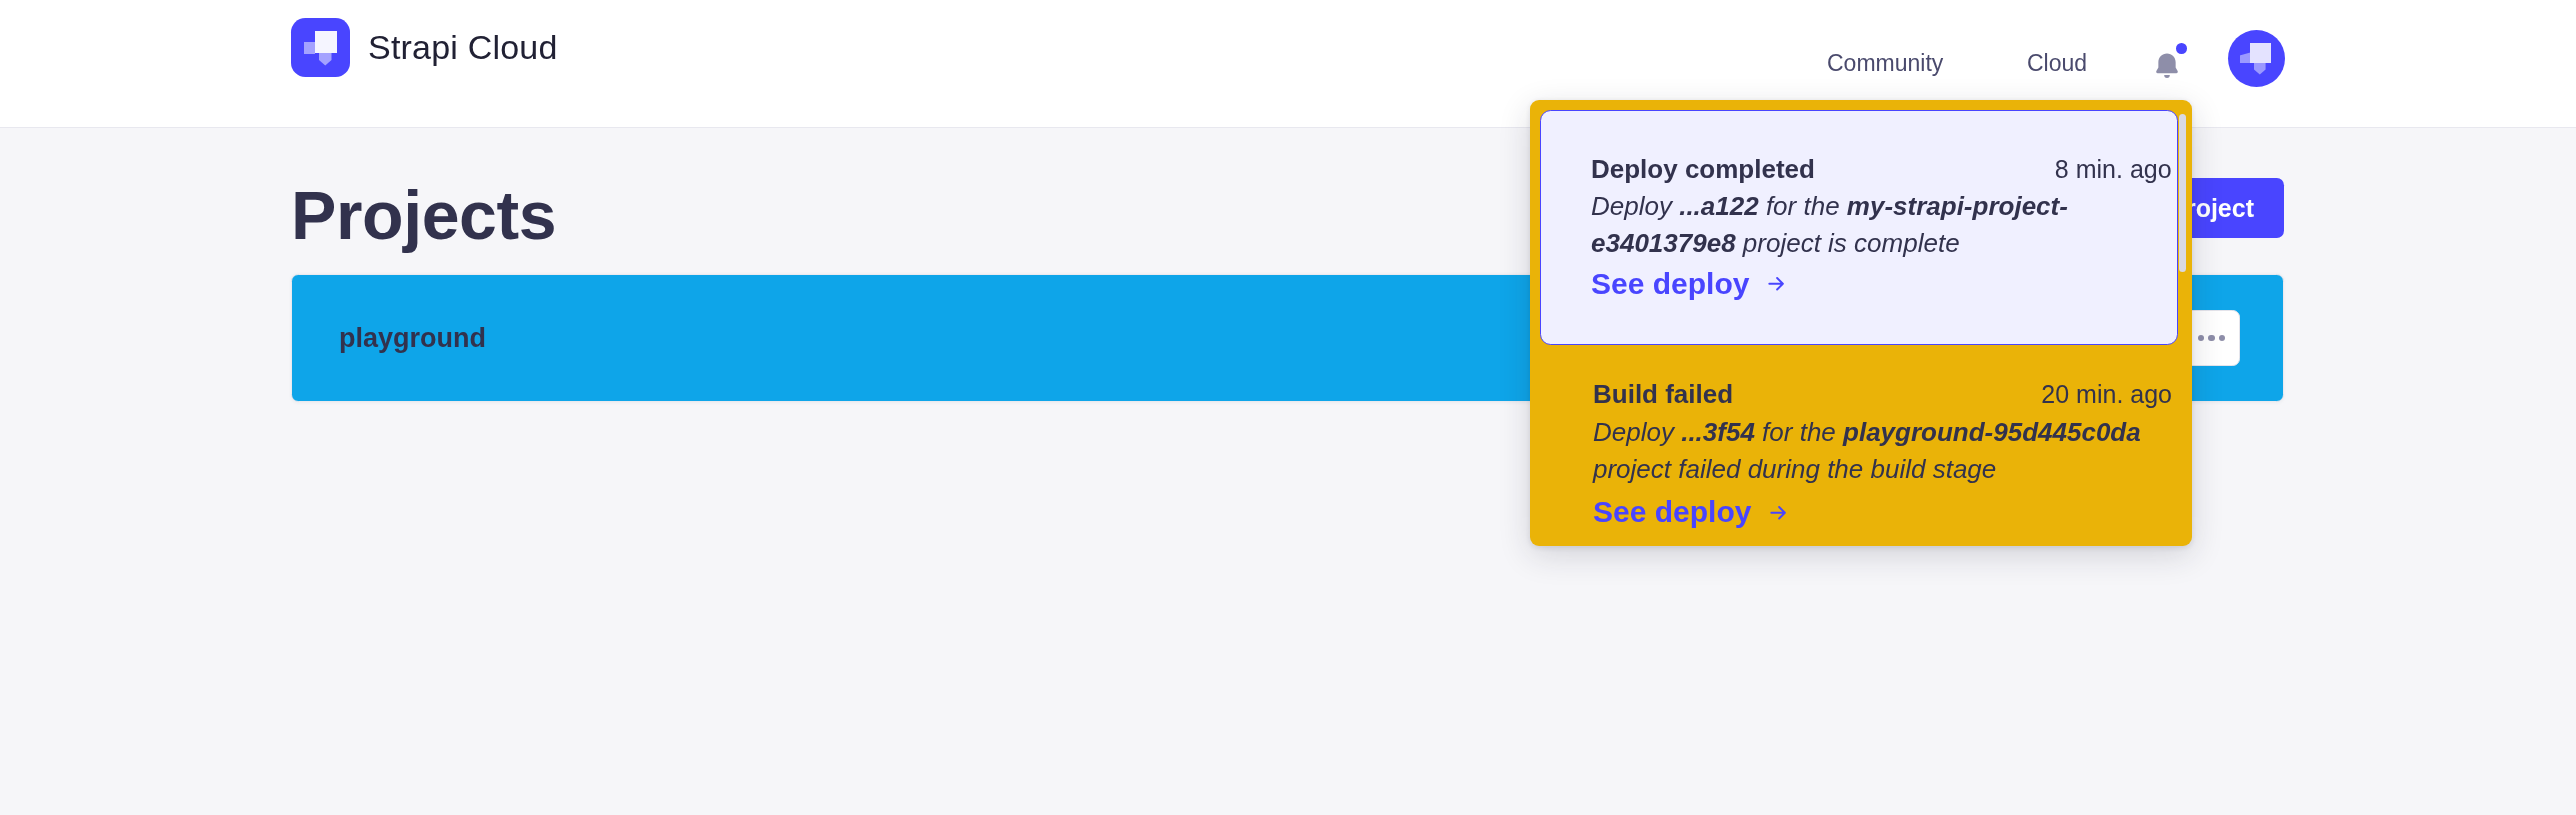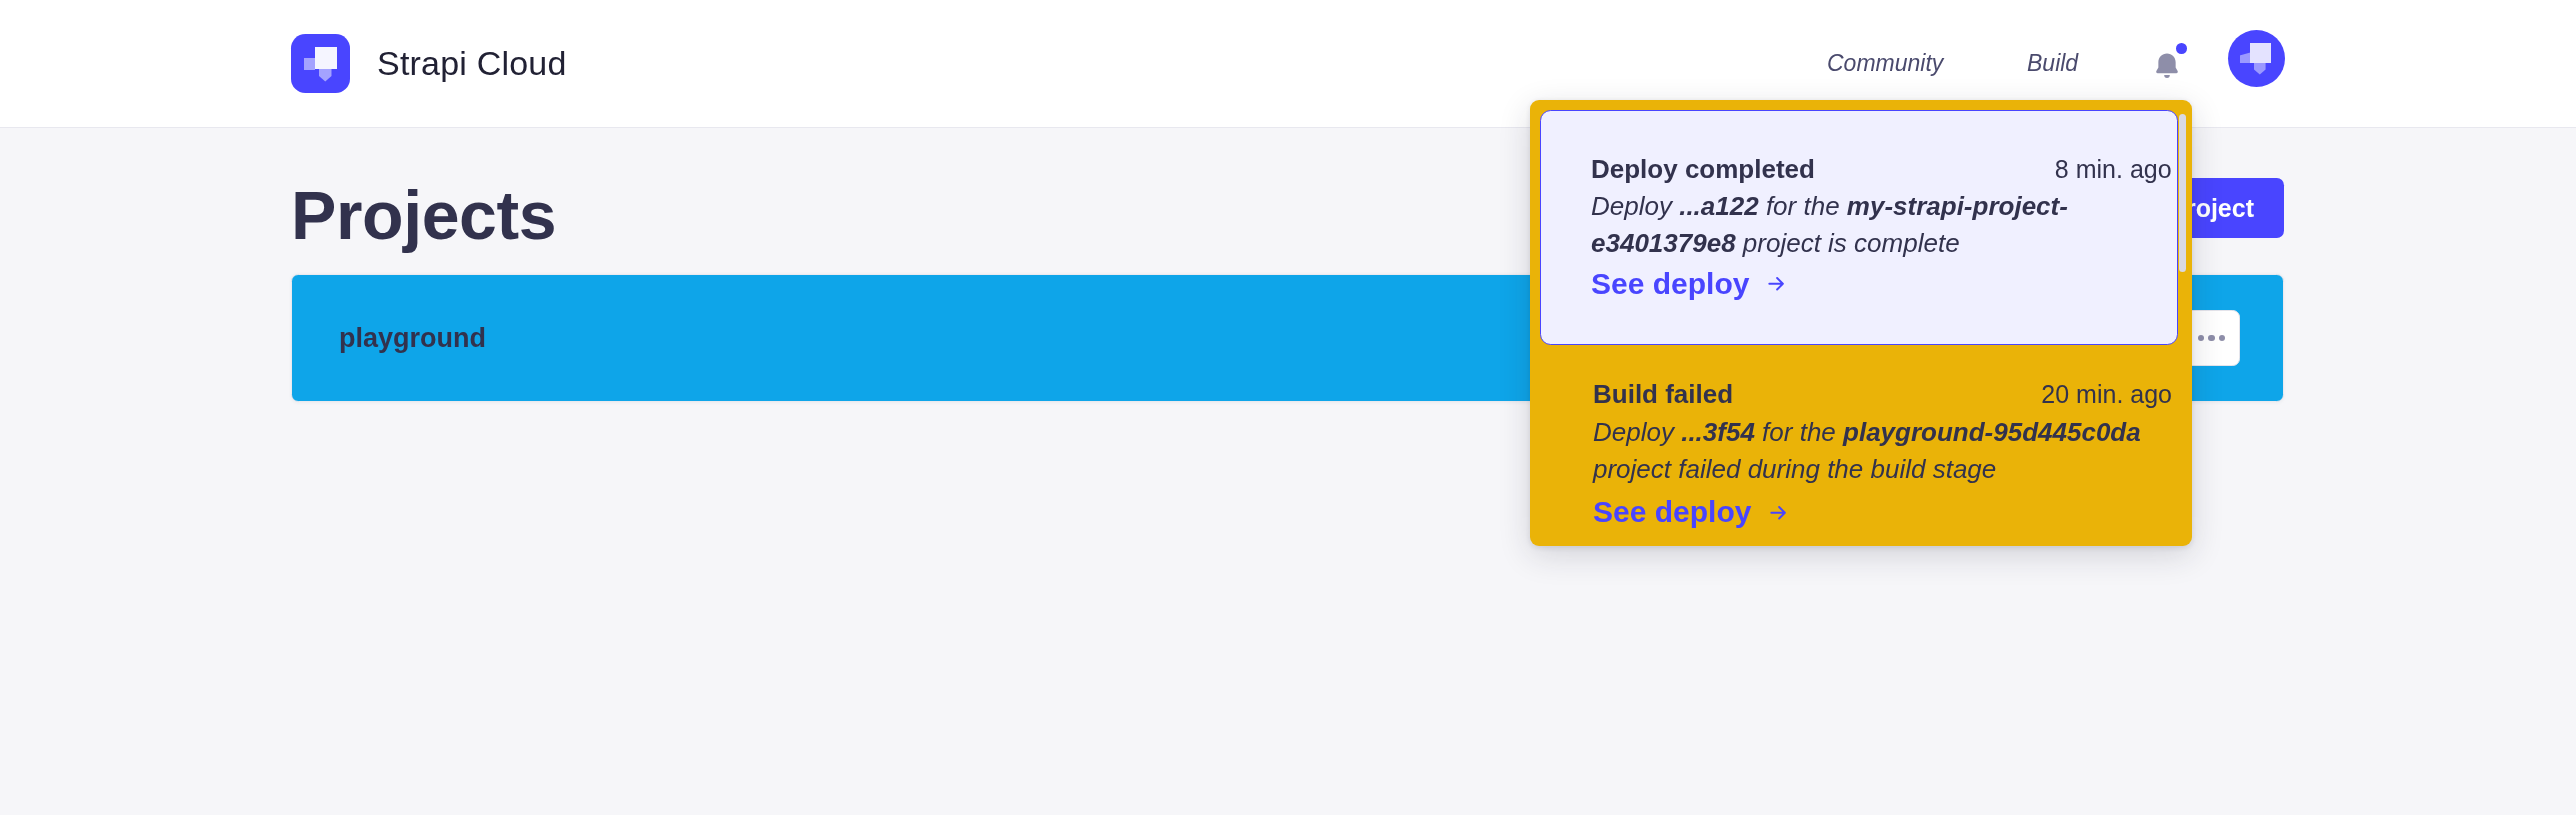--- a/index.html
+++ b/index.html
@@ -10,35 +10,35 @@
     position:relative;
     color:#32324D;
   }
 
   
   .header {
     position:absolute; left:0; top:0; width:2576px; height:128px;
     background:#FFFFFF; border-bottom:1.8px solid #E8E8EF;
     display:flex; align-items:center;
   }
-  .brand { position:absolute; left:291px; top:16px; height:95px; display:flex; align-items:center; gap:27px; }
+  .brand { position:absolute; left:291px; top:0; height:95px; display:flex; align-items:center; gap:18px; }
   .logo-square {
     width:59px; height:59px; border-radius:14.3px; background:var(--accent,#4945FF);
     position:relative; flex:0 0 auto;
   }
   .mark { position:absolute; inset:0; }
   .mark .m-solid { position:absolute; background:#FFF; opacity:.95; }
   .mark .m-left  { position:absolute; background:#FFF; opacity:.5; }
   .mark .m-bot   { position:absolute; background:#FFF; opacity:.5; clip-path:polygon(0 0,100% 0,100% 55%,50% 100%,0 55%); }
   .logo-square .m-solid { left:24px; top:13.4px; width:21.5px; height:21.5px; }
   .logo-square .m-left  { left:12.5px; top:24px; width:11.6px; height:11.6px; }
   .logo-square .m-bot   { left:28px; top:35px; width:12.5px; height:12.5px; }
   .brand-name { font-size:34px; font-weight:500; color:#212134; letter-spacing:0.2px; }
   .nav-link { position:absolute; top:0; height:126px; display:flex; align-items:center;
-              font-size:23px; font-weight:400; color:#4A4A6D; cursor:pointer;font-style:italic; }
+              font-size:23px; font-weight:400; color:#4A4A6D; cursor:pointer; }
   .nav-community { left:1827px; }
   .nav-docs { left:2027px; }
   .bell-wrap { position:absolute; left:2148px; top:34px; width:41px; height:59px; cursor:pointer; }
   .bell-wrap svg { position:absolute; left:1.8px; top:15px; }
   .bell-dot { position:absolute; left:28px; top:9px; width:10.7px; height:10.7px; border-radius:50%;
               background:var(--accent,#4945FF); }
   .avatar {
     position:absolute; left:2228px; top:30px; width:57px; height:57px; border-radius:50%;
     background:var(--accent,#4945FF); cursor:pointer;
   }
@@ -115,21 +115,21 @@
       <div class="mark">
         <span class="m-solid"></span>
           <span class="m-left"></span>
           <span class="m-bot"></span>
       </div>
     </div>
     <span class="brand-name">Strapi Cloud</span>
   </div>
 
   <span class="nav-link nav-community">Community</span>
-  <span class="nav-link nav-docs">Build</span>
+  <span class="nav-link nav-docs">Cloud</span>
 
   <div class="bell-wrap">
     <svg width="34" height="34" viewBox="0 0 24 24">
       <path fill="#8E8EA9" d="M12 3.2c-3.4 0-6.1 2.7-6.1 6.1v3.8l-1.4 2.4c-.4.7.1 1.6.9 1.6h13.2c.8 0 1.3-.9.9-1.6l-1.4-2.4V9.3c0-3.4-2.7-6.1-6.1-6.1z"></path>
       <path fill="#8E8EA9" d="M10 18.4a2 2.1 0 0 0 4 0h-4z"></path>
     </svg>
     <span class="bell-dot"></span>
   </div>
 
   <div class="avatar">

